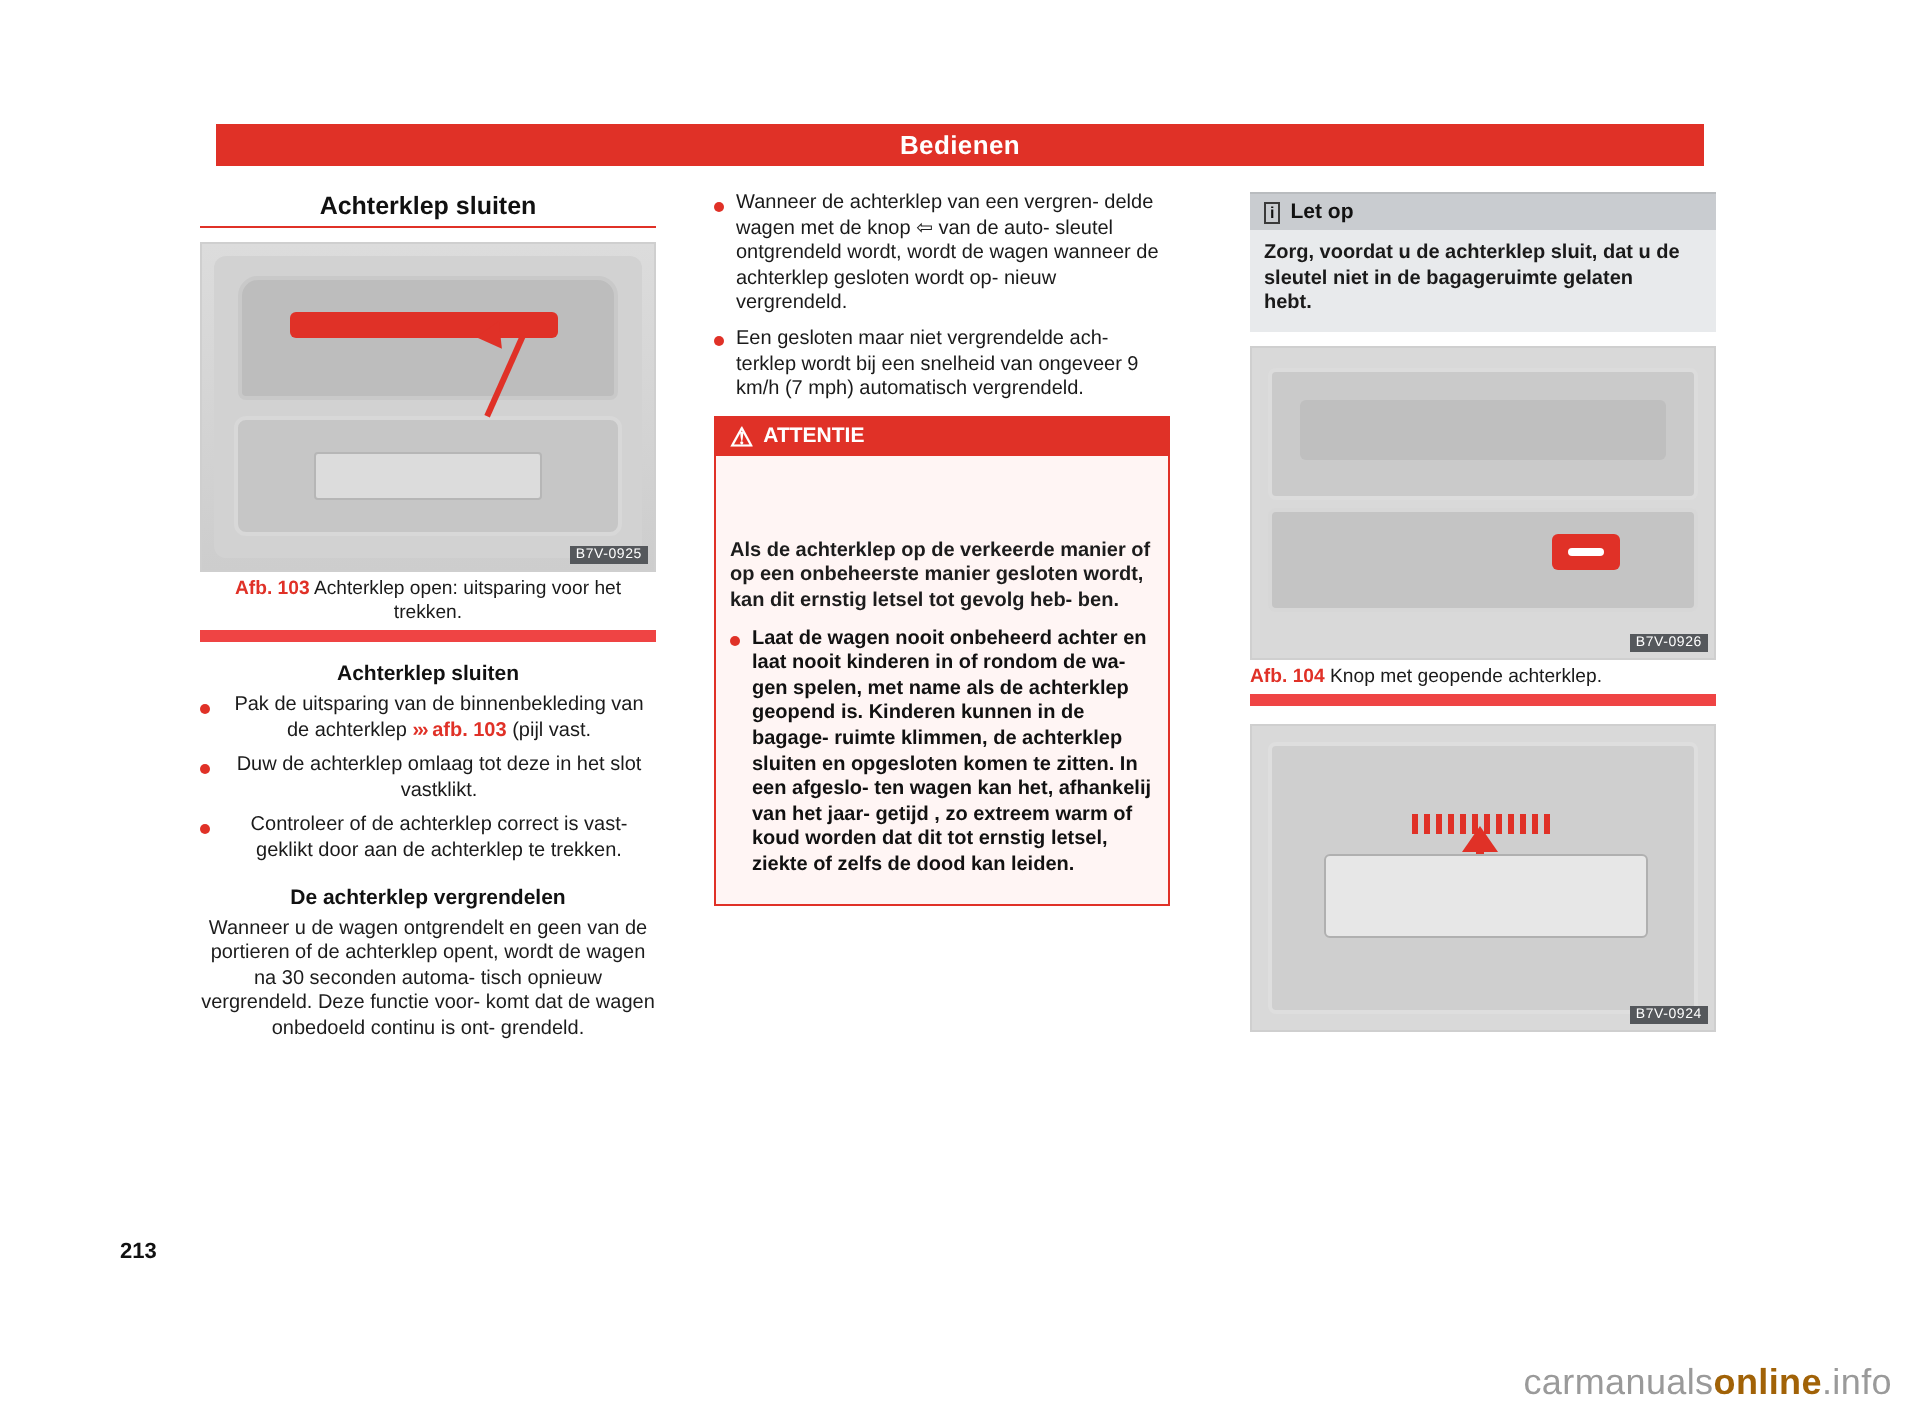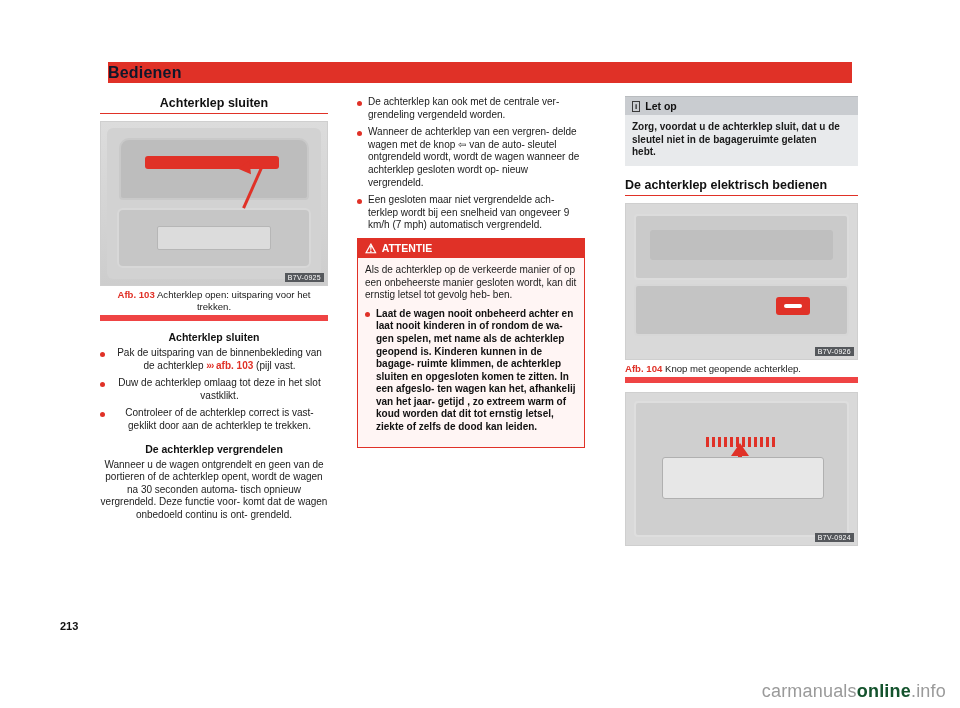--- a/index.html
+++ b/index.html
@@ -14,23 +14,23 @@
     position:absolute;left:0;top:0;width:960px;height:708px;
     background:#ffffff;
   }
   .sheet{
     position:absolute;left:75px;top:48px;width:810px;height:610px;
     background:#ffffff;
   }
   .topbar{
     position:absolute;left:108px;top:62px;width:744px;height:21px;
     background:#e03127;
-    color:#0f172a;
-    font-size:16px;font-weight:bold;
-    line-height:21px;
+    color:#ffffff;
+    font-size:13px;font-weight:bold;
+    text-align:center;line-height:21px;
     letter-spacing:.2px;
   }
   
   .col{position:absolute;top:96px;}
   .col1{left:100px;width:228px;text-align:center;}
   .col2{left:357px;width:228px;}
   .col3{left:625px;width:233px;}
 
   h2.sec{
     font-size:12.5px;font-weight:bold;margin:0 0 4px 0;color:#111;
@@ -83,21 +83,21 @@
   }
   .attbody{padding:6px 7px 8px 7px;font-size:10px;line-height:12.6px;font-weight:bold;color:#111;}
   .attbody .bullet:before{background:#e03127;}
 
   .pagenum{
     position:absolute;left:60px;top:620px;font-size:11px;font-weight:bold;color:#111;
   }
   .watermark{
     position:absolute;right:14px;bottom:6px;font-size:18px;color:#9a9a9a;letter-spacing:.2px;
   }
-  .watermark .b{color:#14532d;font-weight:bold;}
+  .watermark .b{color:#a16207;font-weight:bold;}
 
   
   .i103{width:226px;height:163px;background:linear-gradient(#dcdcdc,#cdcdcd);}
   .i103 .body{position:absolute;left:6px;top:6px;right:6px;bottom:6px;background:#d2d2d2;border-radius:6px;}
   .i103 .glass{position:absolute;left:18px;top:16px;right:18px;height:58px;background:#bdbdbd;border-radius:10px 10px 4px 4px;border:2px solid #c9c9c9;}
   .i103 .strip{position:absolute;left:44px;top:34px;width:134px;height:13px;background:#e03127;border-radius:3px;}
   .i103 .lowerpanel{position:absolute;left:16px;top:86px;right:16px;height:56px;background:#c6c6c6;border:2px solid #d8d8d8;border-radius:6px;}
   .i103 .plate{position:absolute;left:56px;top:104px;width:112px;height:22px;background:#dcdcdc;border:1px solid #b6b6b6;border-radius:2px;}
   .i103 .arrow{position:absolute;left:150px;top:44px;width:3px;height:44px;background:#e03127;transform:rotate(24deg);}
   .i103 .arrowhead{position:absolute;left:139px;top:38px;width:0;height:0;border-left:7px solid transparent;border-right:7px solid transparent;border-bottom:12px solid #e03127;transform:rotate(24deg);}
@@ -158,52 +158,50 @@
     </div>
     <div class="bullet">Duw de achterklep omlaag tot deze in het slot vastklikt.</div>
     <div class="bullet">Controleer of de achterklep correct is vast- geklikt door aan de achterklep te trekken.</div>
 
     <h3 class="sub">De achterklep vergrendelen</h3>
     <p class="t">Wanneer u de wagen ontgrendelt en geen van de portieren of de achterklep opent, wordt de wagen na 30 seconden automa- tisch opnieuw vergrendeld. Deze functie voor- komt dat de wagen onbedoeld continu is ont- grendeld.</p>
   </div>
 
   <div class="col col2">
 
-    <div class="bullet">De achterklep kan ook met de centrale ver- grendeling vergendeld worden.</div>
 
     <div class="bullet">
       <span>Wanneer de achterklep van een vergren- delde wagen met de knop</span>
       <span>⇦</span>
       <span>van de auto- sleutel ontgrendeld wordt, wordt de wagen wanneer de achterklep gesloten wordt op- nieuw vergrendeld.</span>
     </div>
 
     <div class="bullet">Een gesloten maar niet vergrendelde ach- terklep wordt bij een snelheid van ongeveer 9 km/h (7 mph) automatisch vergrendeld.</div>
 
     <div class="attbox" style="margin-top:6px;">
       <div class="atthead">
         <span class="warn">⚠</span>
         <span>ATTENTIE</span>
       </div>
       <div class="attbody">
-        <p class="t" style="font-weight:normal;">Als de achterklep op de verkeerde manier of op een onbeheerste manier gesloten wordt, kan dit ernstig letsel tot gevolg heb- ben.</p>
+        <p class="t" style="font-weight:bold;margin-top:36px;">Als de achterklep op de verkeerde manier of op een onbeheerste manier gesloten wordt, kan dit ernstig letsel tot gevolg heb- ben.</p>
         <div class="bullet">Laat de wagen nooit onbeheerd achter en laat nooit kinderen in of rondom de wa- gen spelen, met name als de achterklep geopend is. Kinderen kunnen in de bagage- ruimte klimmen, de achterklep sluiten en opgesloten komen te zitten. In een afgeslo- ten wagen kan het, afhankelij   van het jaar- getijd  , zo extreem warm of koud worden dat dit tot ernstig letsel, ziekte of zelfs de dood kan leiden.</div>
       </div>
     </div>
   </div>
 
   <div class="col col3">
     <div class="notebox">
       <div class="notehead">
         <span class="ibox">i</span>
         <span>Let op</span>
       </div>
       <div class="notebody">Zorg, voordat u de achterklep sluit, dat u de sleutel niet in de bagageruimte gelaten hebt.</div>
     </div>
 
-    <h2 class="sec" style="margin-top:12px;">De achterklep elektrisch bedienen</h2>
 
     <div class="fig i104" style="margin-top:7px;">
       <div class="lid"></div>
       <div class="inner"></div>
       <div class="trim"></div>
       <div class="btn"></div>
       <div class="figtag">B7V-0926</div>
     </div>
     <div class="figcap">
       <b>Afb. 104</b>

